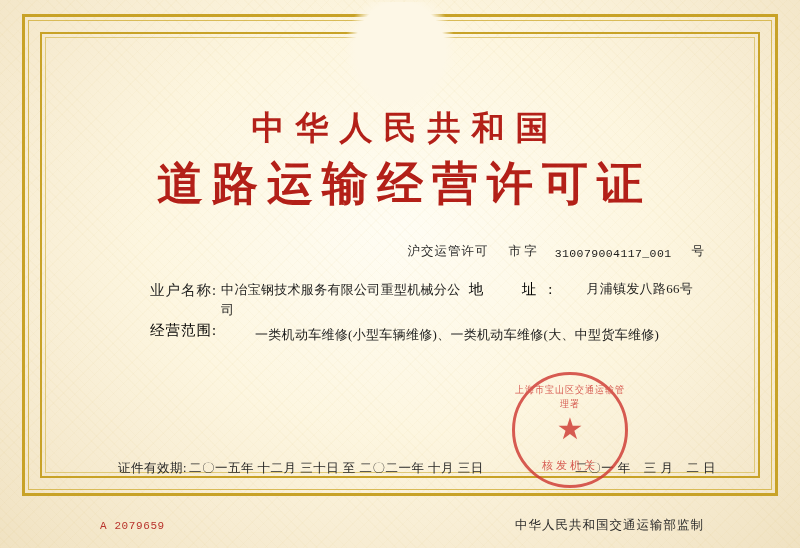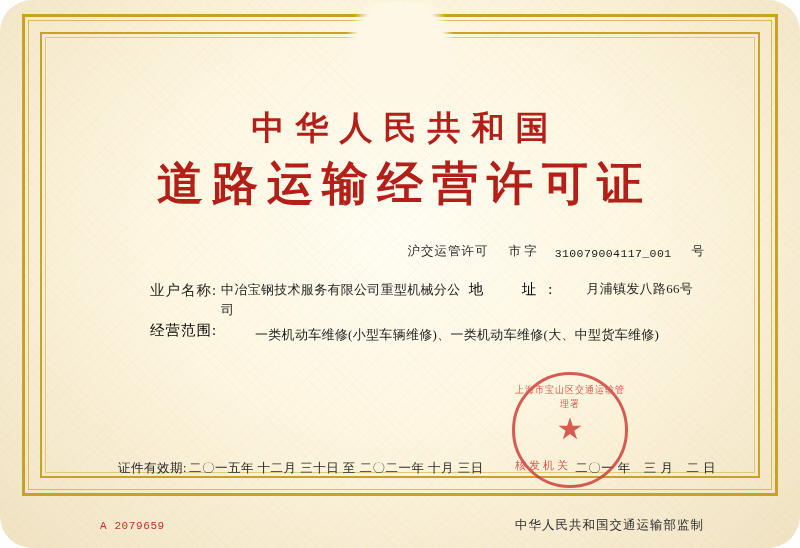--- a/index.html
+++ b/index.html
@@ -15,21 +15,20 @@
   }
 
   .cert {
     position: relative;
     width: 800px;
     height: 548px;
     background:
       radial-gradient(ellipse at 50% 42%, #fffdf4 0%, #fdf6e0 45%, #f7ecd2 72%, #f0e2c2 100%);
     box-sizing: border-box;
     overflow: hidden;
-    border-radius: 32px;
   }
 
   
   .paper-edge {
     position: absolute;
     inset: 0;
     background: transparent;
   }
 
   
@@ -242,21 +241,21 @@
     text-align: center;
     font-size: 9px;
     letter-spacing: 1px;
     color: #cf3a33;
     transform: scaleY(1.1);
   }
   .seal .seal-bottom {
     position: absolute;
     left: 0; right: 0;
     bottom: 12px;
-    text-align: left;
+    text-align: center;
     font-size: 11px;
     letter-spacing: 3px;
     color: #cf3a33;
   }
 
   
   .validity {
     position: absolute;
     left: 118px;
     right: 60px;

